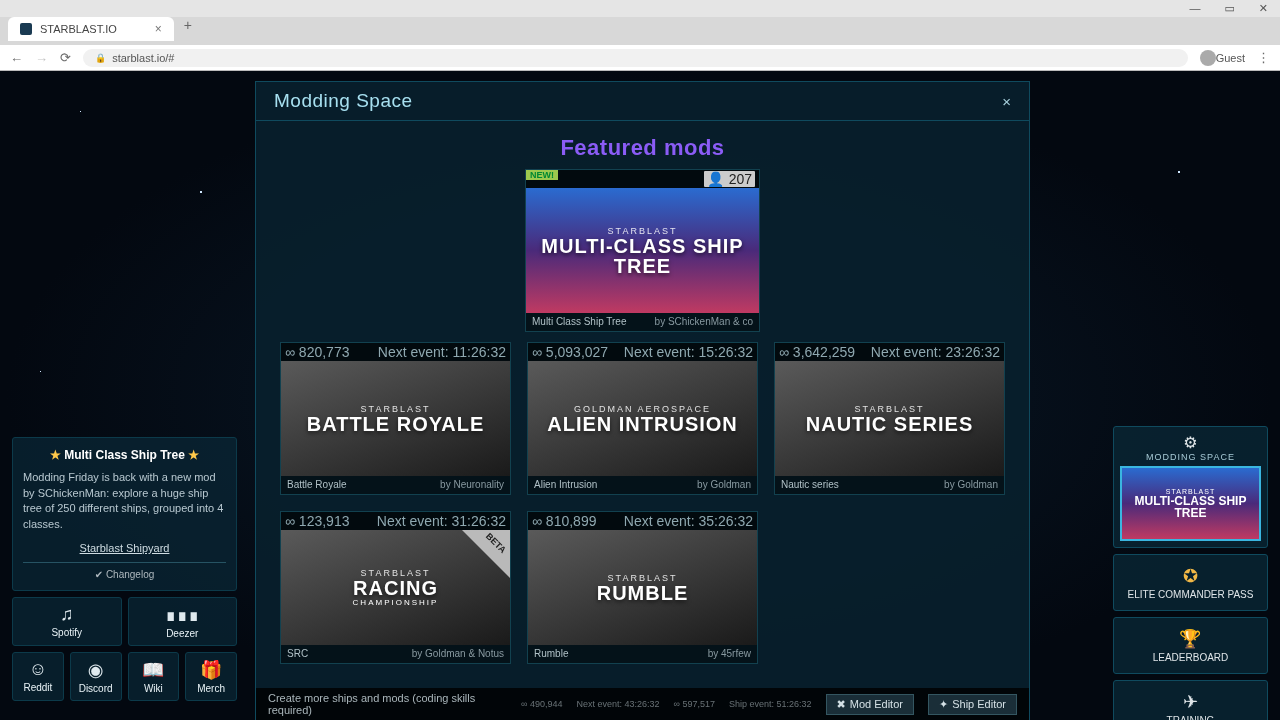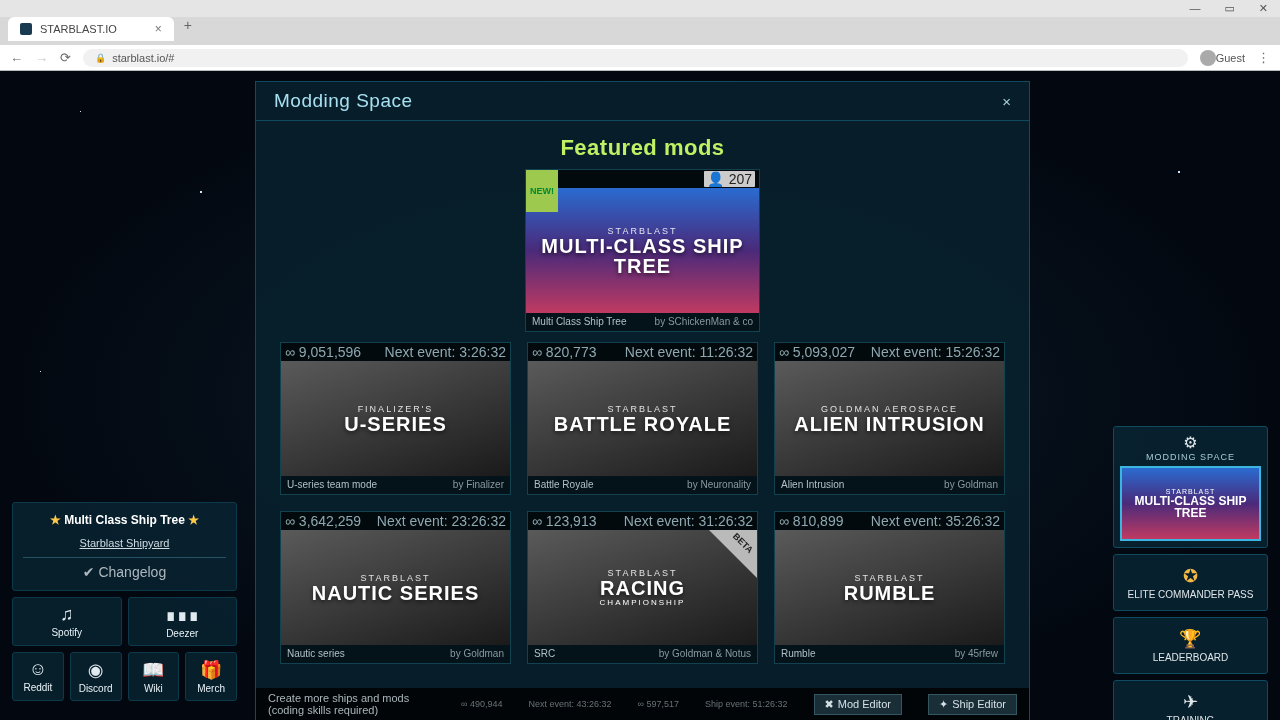--- a/index.html
+++ b/index.html
@@ -62,21 +62,21 @@
   border: 1px solid #0c3a4a; border-radius: 3px;
   padding: 10px; color: #b8c8d0; font-size: 11px;
 }
 .info-title {
   text-align: center; font-weight: bold; color: #fff;
   margin-bottom: 8px; font-size: 12px;
 }
 .info-title .starico { color: #ffc94a; }
 .info-body { line-height: 1.4; }
 .shipyard-link { text-align: center; text-decoration: underline; margin-top: 10px; color:#cfdce2; }
-.changelog { text-align: center; margin-top: 8px; font-size:14px; color:#aeb8be; border-top:1px solid #265363; padding-top:6px;}
+.changelog { text-align: center; margin-top: 8px; font-size:10px; color:#aeb8be; border-top:1px solid #265363; padding-top:6px;}
 .btn-row { display: flex; gap: 6px; }
 .side-btn {
   flex: 1; background: rgba(10,40,55,0.7); border:1px solid #0c3a4a;
   border-radius:3px; text-align:center; padding: 6px 0;
   color: #e8f2f6; font-size:10px;
 }
 .side-btn .ic { font-size:18px; display:block; margin-bottom:2px; color:#dfe9ee; }
 
 .modal {
   position: absolute; left: 255px; top: 10px;
@@ -89,21 +89,21 @@
   padding: 8px 18px; color: #a7e0f0;
   border-bottom: 1px solid #0f4a5e;
 }
 .modal-title { font-size: 19px; letter-spacing: 0.5px; font-weight: 500; }
 .modal-close { font-size: 15px; color:#a7d0dc; }
 .modal-sub {
   margin: 6px 10px 0; padding: 6px 10px;
   background: rgba(0,0,0,0.35); color:#c6d7dd; font-size:11px;
 }
 .featured-h {
-  text-align: center; color:#bef264; font-size:22px;
+  text-align: center; color:#8b5cf6; font-size:22px;
   font-weight: bold; margin: 14px 0 8px; letter-spacing: 0.5px;
 }
 .mods-grid {
   display: grid; grid-template-columns: repeat(3, 1fr);
   gap: 16px; padding: 0 24px;
 }
 .featured-card { width: 235px; margin: 0 auto 10px; }
 .card {
   position: relative;
   border: 1px solid #12414f; background:#071a24;
@@ -126,21 +126,21 @@
   color:#b0c0c6; padding: 3px 6px 4px; background:rgba(0,0,0,0.3);
 }
 .card-caption .by { color:#8899a0; }
 
 .bg-mcst { background: linear-gradient(180deg,#2a6bd0 0%, #4a2a7a 50%, #c03a62 100%); }
 .bg-bw { background: linear-gradient(160deg,#5a5a5a,#1a1a1a); filter: grayscale(1); }
 
 .bottom-bar {
   position:absolute; left:0; right:0; bottom:0;
   background: rgba(0,0,0,0.8); padding:4px 12px;
-  display:flex; align-items:center; gap:26px;
+  display:flex; align-items:center; gap:14px;
   color:#aab6bb; font-size:11px;
 }
 .bottom-text { flex:1; }
 .ed-btn {
   background:#1a2e38; border:1px solid #345661; color:#d4e0e5;
   padding:3px 10px; font-size:11px; display:inline-flex; gap:4px;
 }
 
 .right-panel {
   position:absolute; right:12px; top:355px; width:155px;
@@ -166,21 +166,21 @@
 .trophy-ic{ color:#f2b846; }
 
 .overlay-text {
   position:absolute; left:0; right:0; top: 220px;
   text-align:center; color:#fff; font-size:52px;
   font-family: "Segoe UI", Arial, sans-serif;
   line-height:1.25; pointer-events:none;
   font-weight:400;
 }
 
-.new-badge{ position:absolute; top:0; left:0; background:#9cc94e; color:#083; font-size:9px; padding:16px 4px; font-weight:bold; z-index:2;}
+.new-badge{ position:absolute; top:0; left:0; background:#9cc94e; color:#083; font-size:9px; padding:0 4px; font-weight:bold; z-index:2;}
 .pcount{background:#ccc;color:#222;padding:0 3px;border-radius:1px;}
 .beta{position:absolute;top:0;right:0;width:0;height:0;border-left:48px solid transparent;border-top:48px solid rgba(200,200,200,0.9);}
 .beta span{position:absolute;top:-40px;right:2px;transform:rotate(45deg);font-size:9px;color:#222;font-weight:bold;}
 </style>
 </head>
 <body>
 
 <div class="browser-chrome">
   <div class="window-controls">
     <span>—</span>
@@ -219,20 +219,21 @@
   <div class="star s2" style="top:100px;right:100px"></div>
     <div class="star" style="top:420px;right:60px"></div>
 
   <div class="left-panel">
     <div class="info-box">
       <div class="info-title">
         <span class="starico">★</span>
         <span>Multi Class Ship Tree</span>
         <span class="starico">★</span>
       </div>
+      <div class="info-body">Modding Friday is back with a new mod by SChickenMan: explore a huge ship tree of 250 different ships, grouped into 4 classes.</div>
       <div class="shipyard-link">Starblast Shipyard</div>
       <div class="changelog">
         <span>✔</span>
         <span>Changelog</span>
       </div>
     </div>
     <div class="btn-row">
       <div class="side-btn"><span class="ic">♫</span><span>Spotify</span></div>
       <div class="side-btn"><span class="ic">∎∎∎</span><span>Deezer</span></div>
     </div>
@@ -262,34 +263,20 @@
         <div class="bigtxt">MULTI-CLASS SHIP TREE</div>
       </div>
       <div class="card-caption">
         <span>Multi Class Ship Tree</span>
         <span class="by">by SChickenMan &amp; co</span>
       </div>
     </div>
 
     <div class="mods-grid">
 
-    <div class="card">
-          <div class="card-stats">
-            <span>∞ 9,051,596</span>
-            <span>Next event: 3:26:32</span>
-          </div>
-          <div class="card-img bg-bw">
-            <div class="brand">FINALIZER'S</div>
-            <div class="bigtxt">U-SERIES</div>
-          </div>
-          <div class="card-caption">
-            <span>U-series team mode</span>
-            <span class="by">by Finalizer</span>
-          </div>
-        </div>
         <div class="card">
           <div class="card-stats">
             <span>∞ 820,773</span>
             <span>Next event: 11:26:32</span>
           </div>
           <div class="card-img bg-bw">
             <div class="brand">STARBLAST</div>
             <div class="bigtxt">BATTLE ROYALE</div>
           </div>
           <div class="card-caption">

